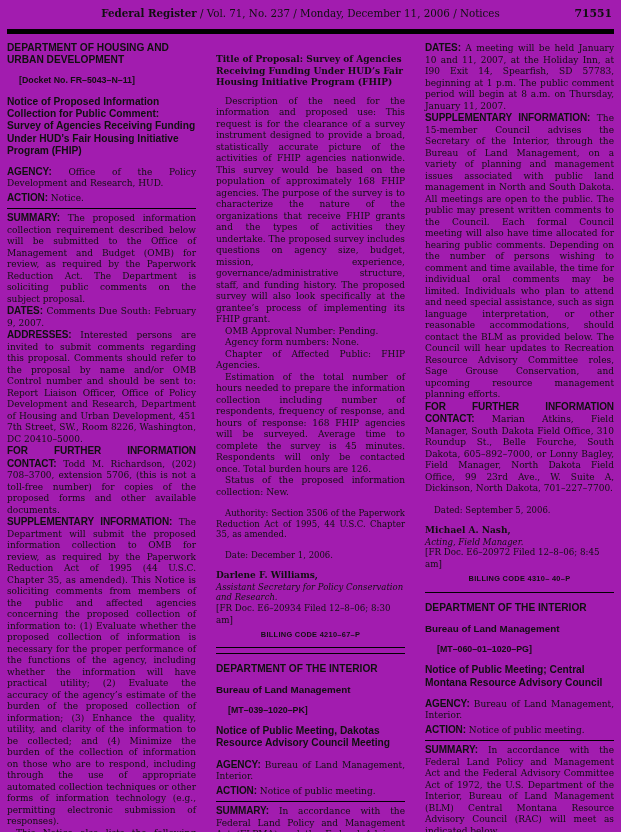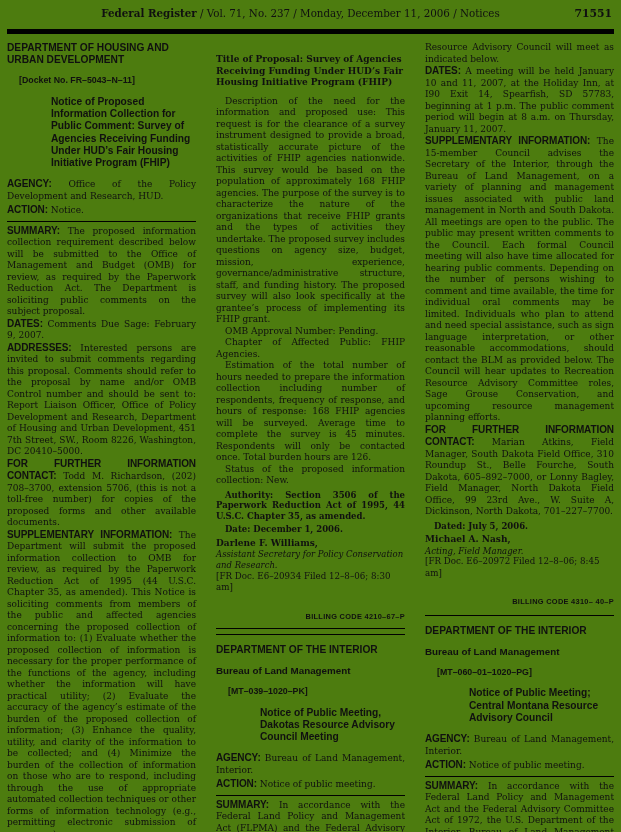--- a/index.html
+++ b/index.html
@@ -1,47 +1,47 @@
 <!DOCTYPE html>
 <html><head>
 <meta charset="utf-8">
 <style>
   * { margin:0; padding:0; box-sizing:border-box; }
   html,body { background:#f2f1ee; }
   .page {
-    width:621px; height:832px; margin:0 auto; background:#4d7c0f;
+    width:621px; height:832px; margin:0 auto; background:#a21caf;
     font-family:"DejaVu Serif", serif; color:#101010;
     padding:4px 7px 0 7px; overflow:hidden; position:relative;
   }
   
   .fr-header { position:relative; height:18px; margin-top:3px; }
   .fr-header-center { text-align:center; font-size:10.3px; padding-right:40px; padding-left:20px; }
   .fr-journal { font-weight:bold; }
   .fr-pagenum { position:absolute; right:2px; top:0; font-weight:bold; font-size:10.8px; }
   .fr-toprule { margin-top:4px; border-top:3px solid #000; height:5px; border-bottom:2px solid #000; }
   
   .cols { display:flex; gap:20px; margin-top:8px; }
   .col { flex:1; min-width:0; font-size:9px; line-height:11.5px; text-align:justify; }
   .dept-heading { font-family:"Liberation Sans", sans-serif; font-weight:bold; font-size:10.2px; line-height:12.2px; text-align:left; margin-bottom:9px; }
   .bureau-heading { font-family:"Liberation Sans", sans-serif; font-weight:bold; font-size:9.8px; line-height:12px; text-align:left; margin-bottom:9px; }
   .docket { font-family:"Liberation Sans", sans-serif; font-weight:bold; font-size:8.8px; text-align:left; margin-bottom:9px;padding-left:12px; }
-  .notice-title { font-family:"Liberation Sans", sans-serif; font-weight:bold; font-size:10.2px; line-height:12.2px; text-align:left; margin-bottom:9px;margin-left:44px; }
+  .notice-title { font-family:"Liberation Sans", sans-serif; font-weight:bold; font-size:10.2px; line-height:12.2px; text-align:left; margin-bottom:9px; }
   .serif-title { font-weight:bold; text-align:left; margin-bottom:7px;margin-top:12px; }
   .label { font-family:"Liberation Sans", sans-serif; font-weight:bold; font-size:10px; letter-spacing:-0.1px; }
   .meta-line { margin-bottom:2px; }
   .action-rule { border-top:1px solid #000; margin:4px 0 3px 0; }
   .para { }
   .ind { text-indent:9px; }
   .it { }
   .small { font-size:8.5px; line-height:10.6px; }
-  .small-block { margin:3px 0;font-weight:bold; }
+  .small-block { margin:10px 0; }
   .sig-name { font-weight:bold; text-align:left; }
   .sig-title { font-style:italic; text-align:left; }
   .frdoc { font-size:8.7px; text-align:left; }
-  .billing { font-family:"Liberation Sans", sans-serif; font-weight:bold; font-size:7.4px; letter-spacing:0.3px; text-align:right; margin-top:17px; }
+  .billing { font-family:"Liberation Sans", sans-serif; font-weight:bold; font-size:7.4px; letter-spacing:0.3px; text-align:center; margin-top:3px; }
   .sep { border-top:1.2px solid #000; margin:7px 0 9px 0; }
   .sep-double { border-top:1.5px solid #000; border-bottom:1.2px solid #000; height:7px; margin:6px 0 9px 0; }
 </style>
 </head>
 <body>
 
 <div class="page">
 
   <div class="fr-header">
     <div class="fr-header-center">
@@ -64,21 +64,21 @@
       </div>
       <div class="meta-line">
         <span class="label">ACTION:</span><span> Notice.</span>
       </div>
       <div class="action-rule"></div>
 
       <div class="para">
         <span class="label">SUMMARY:</span><span> The proposed information collection requirement described below will be submitted to the Office of Management and Budget (OMB) for review, as required by the Paperwork Reduction Act. The Department is soliciting public comments on the subject proposal.</span>
       </div>
       <div class="para">
-        <span class="label">DATES:</span><span class="it"> Comments Due Sage:</span><span> February 9, 2007.</span>
+        <span class="label">DATES:</span><span class="it"> Comments Due South:</span><span> February 9, 2007.</span>
       </div>
       <div class="para">
         <span class="label">ADDRESSES:</span><span> Interested persons are invited to submit comments regarding this proposal. Comments should refer to the proposal by name and/or OMB Control number and should be sent to: Report Liaison Officer, Office of Policy Development and Research, Department of Housing and Urban Development, 451 7th Street, SW., Room 8226, Washington, DC 20410–5000.</span>
       </div>
       <div class="para">
         <span class="label">FOR FURTHER INFORMATION CONTACT:</span><span> Todd M. Richardson, (202) 708–3700, extension 5706, (this is not a toll-free number) for copies of the proposed forms and other available documents.</span>
       </div>
       <div class="para">
         <span class="label">SUPPLEMENTARY INFORMATION:</span><span> The Department will submit the proposed information collection to OMB for review, as required by the Paperwork Reduction Act of 1995 (44 U.S.C. Chapter 35, as amended). This Notice is soliciting comments from members of the public and affected agencies concerning the proposed collection of information to: (1) Evaluate whether the proposed collection of information is necessary for the proper performance of the functions of the agency, including whether the information will have practical utility; (2) Evaluate the accuracy of the agency’s estimate of the burden of the proposed collection of information; (3) Enhance the quality, utility, and clarity of the information to be collected; and (4) Minimize the burden of the collection of information on those who are to respond, including through the use of appropriate automated collection techniques or other forms of information technology (e.g., permitting electronic submission of responses).</span>
       </div>
@@ -86,20 +86,23 @@
     </div>
 
     <div class="col">
       <div class="serif-title">Title of Proposal: Survey of Agencies Receiving Funding Under HUD’s Fair Housing Initiative Program (FHIP)</div>
 
       <div class="para ind">
         <span class="it">Description of the need for the information and proposed use:</span><span> This request is for the clearance of a survey instrument designed to provide a broad, statistically accurate picture of the activities of FHIP agencies nationwide. This survey would be based on the population of approximately 168 FHIP agencies. The purpose of the survey is to characterize the nature of the organizations that receive FHIP grants and the types of activities they undertake. The proposed survey includes questions on agency size, budget, mission, experience, governance/administrative structure, staff, and funding history. The proposed survey will also look specifically at the grantee’s process of implementing its FHIP grant.</span>
       </div>
       <div class="para ind">
         <span class="it">OMB Approval Number:</span><span> Pending.</span>
+      </div>
+      <div class="para ind">
+        <span class="it">Agency form numbers:</span><span> None.</span>
       </div>
       <div class="para ind">
         <span class="it">Chapter of Affected Public:</span><span> FHIP Agencies.</span>
       </div>
       <div class="para ind">
         <span class="it">Estimation of the total number of hours needed to prepare the information collection including number of respondents, frequency of response, and hours of response:</span><span> 168 FHIP agencies will be surveyed. Average time to complete the survey is 45 minutes. Respondents will only be contacted once. Total burden hours are 126.</span>
       </div>
       <div class="para ind">
         <span class="it">Status of the proposed information collection:</span><span> New.</span>
       </div>
@@ -128,33 +131,32 @@
         <span class="label">ACTION:</span><span> Notice of public meeting.</span>
       </div>
       <div class="action-rule"></div>
 
       <div class="para">
         <span class="label">SUMMARY:</span><span> In accordance with the Federal Land Policy and Management Act (FLPMA) and the Federal Advisory Committee Act of 1972 (FACA), the U.S. Department of the Interior, Bureau of Land Management (BLM), Dakotas</span>
       </div>
     </div>
 
     <div class="col">
-      <div class="para">Resource Advisory Council will meet as indicated below.</div>
 
       <div class="para">
         <span class="label">DATES:</span><span> A meeting will be held January 10 and 11, 2007, at the Holiday Inn, at I90 Exit 14, Spearfish, SD 57783, beginning at 1 p.m. The public comment period will begin at 8 a.m. on Thursday, January 11, 2007.</span>
       </div>
       <div class="para">
         <span class="label">SUPPLEMENTARY INFORMATION:</span><span> The 15-member Council advises the Secretary of the Interior, through the Bureau of Land Management, on a variety of planning and management issues associated with public land management in North and South Dakota. All meetings are open to the public. The public may present written comments to the Council. Each formal Council meeting will also have time allocated for hearing public comments. Depending on the number of persons wishing to comment and time available, the time for individual oral comments may be limited. Individuals who plan to attend and need special assistance, such as sign language interpretation, or other reasonable accommodations, should contact the BLM as provided below. The Council will hear updates to Recreation Resource Advisory Committee roles, Sage Grouse Conservation, and upcoming resource management planning efforts.</span>
       </div>
       <div class="para">
         <span class="label">FOR FURTHER INFORMATION CONTACT:</span><span> Marian Atkins, Field Manager, South Dakota Field Office, 310 Roundup St., Belle Fourche, South Dakota, 605–892–7000, or Lonny Bagley, Field Manager, North Dakota Field Office, 99 23rd Ave., W. Suite A, Dickinson, North Dakota, 701–227–7700.</span>
       </div>
 
-      <div class="para ind small small-block">Dated: July 5, 2006.</div>
+      <div class="para ind small small-block">Dated: September 5, 2006.</div>
       <div class="sig-name">Michael A. Nash,</div>
       <div class="sig-title small">Acting, Field Manager.</div>
       <div class="frdoc">[FR Doc. E6–20972 Filed 12–8–06; 8:45 am]</div>
       <div class="billing">BILLING CODE 4310– 40–P</div>
 
       <div class="sep"></div>
 
       <div class="dept-heading">DEPARTMENT OF THE INTERIOR</div>
       <div class="bureau-heading">Bureau of Land Management</div>
       <div class="docket">[MT–060–01–1020–PG]</div>

